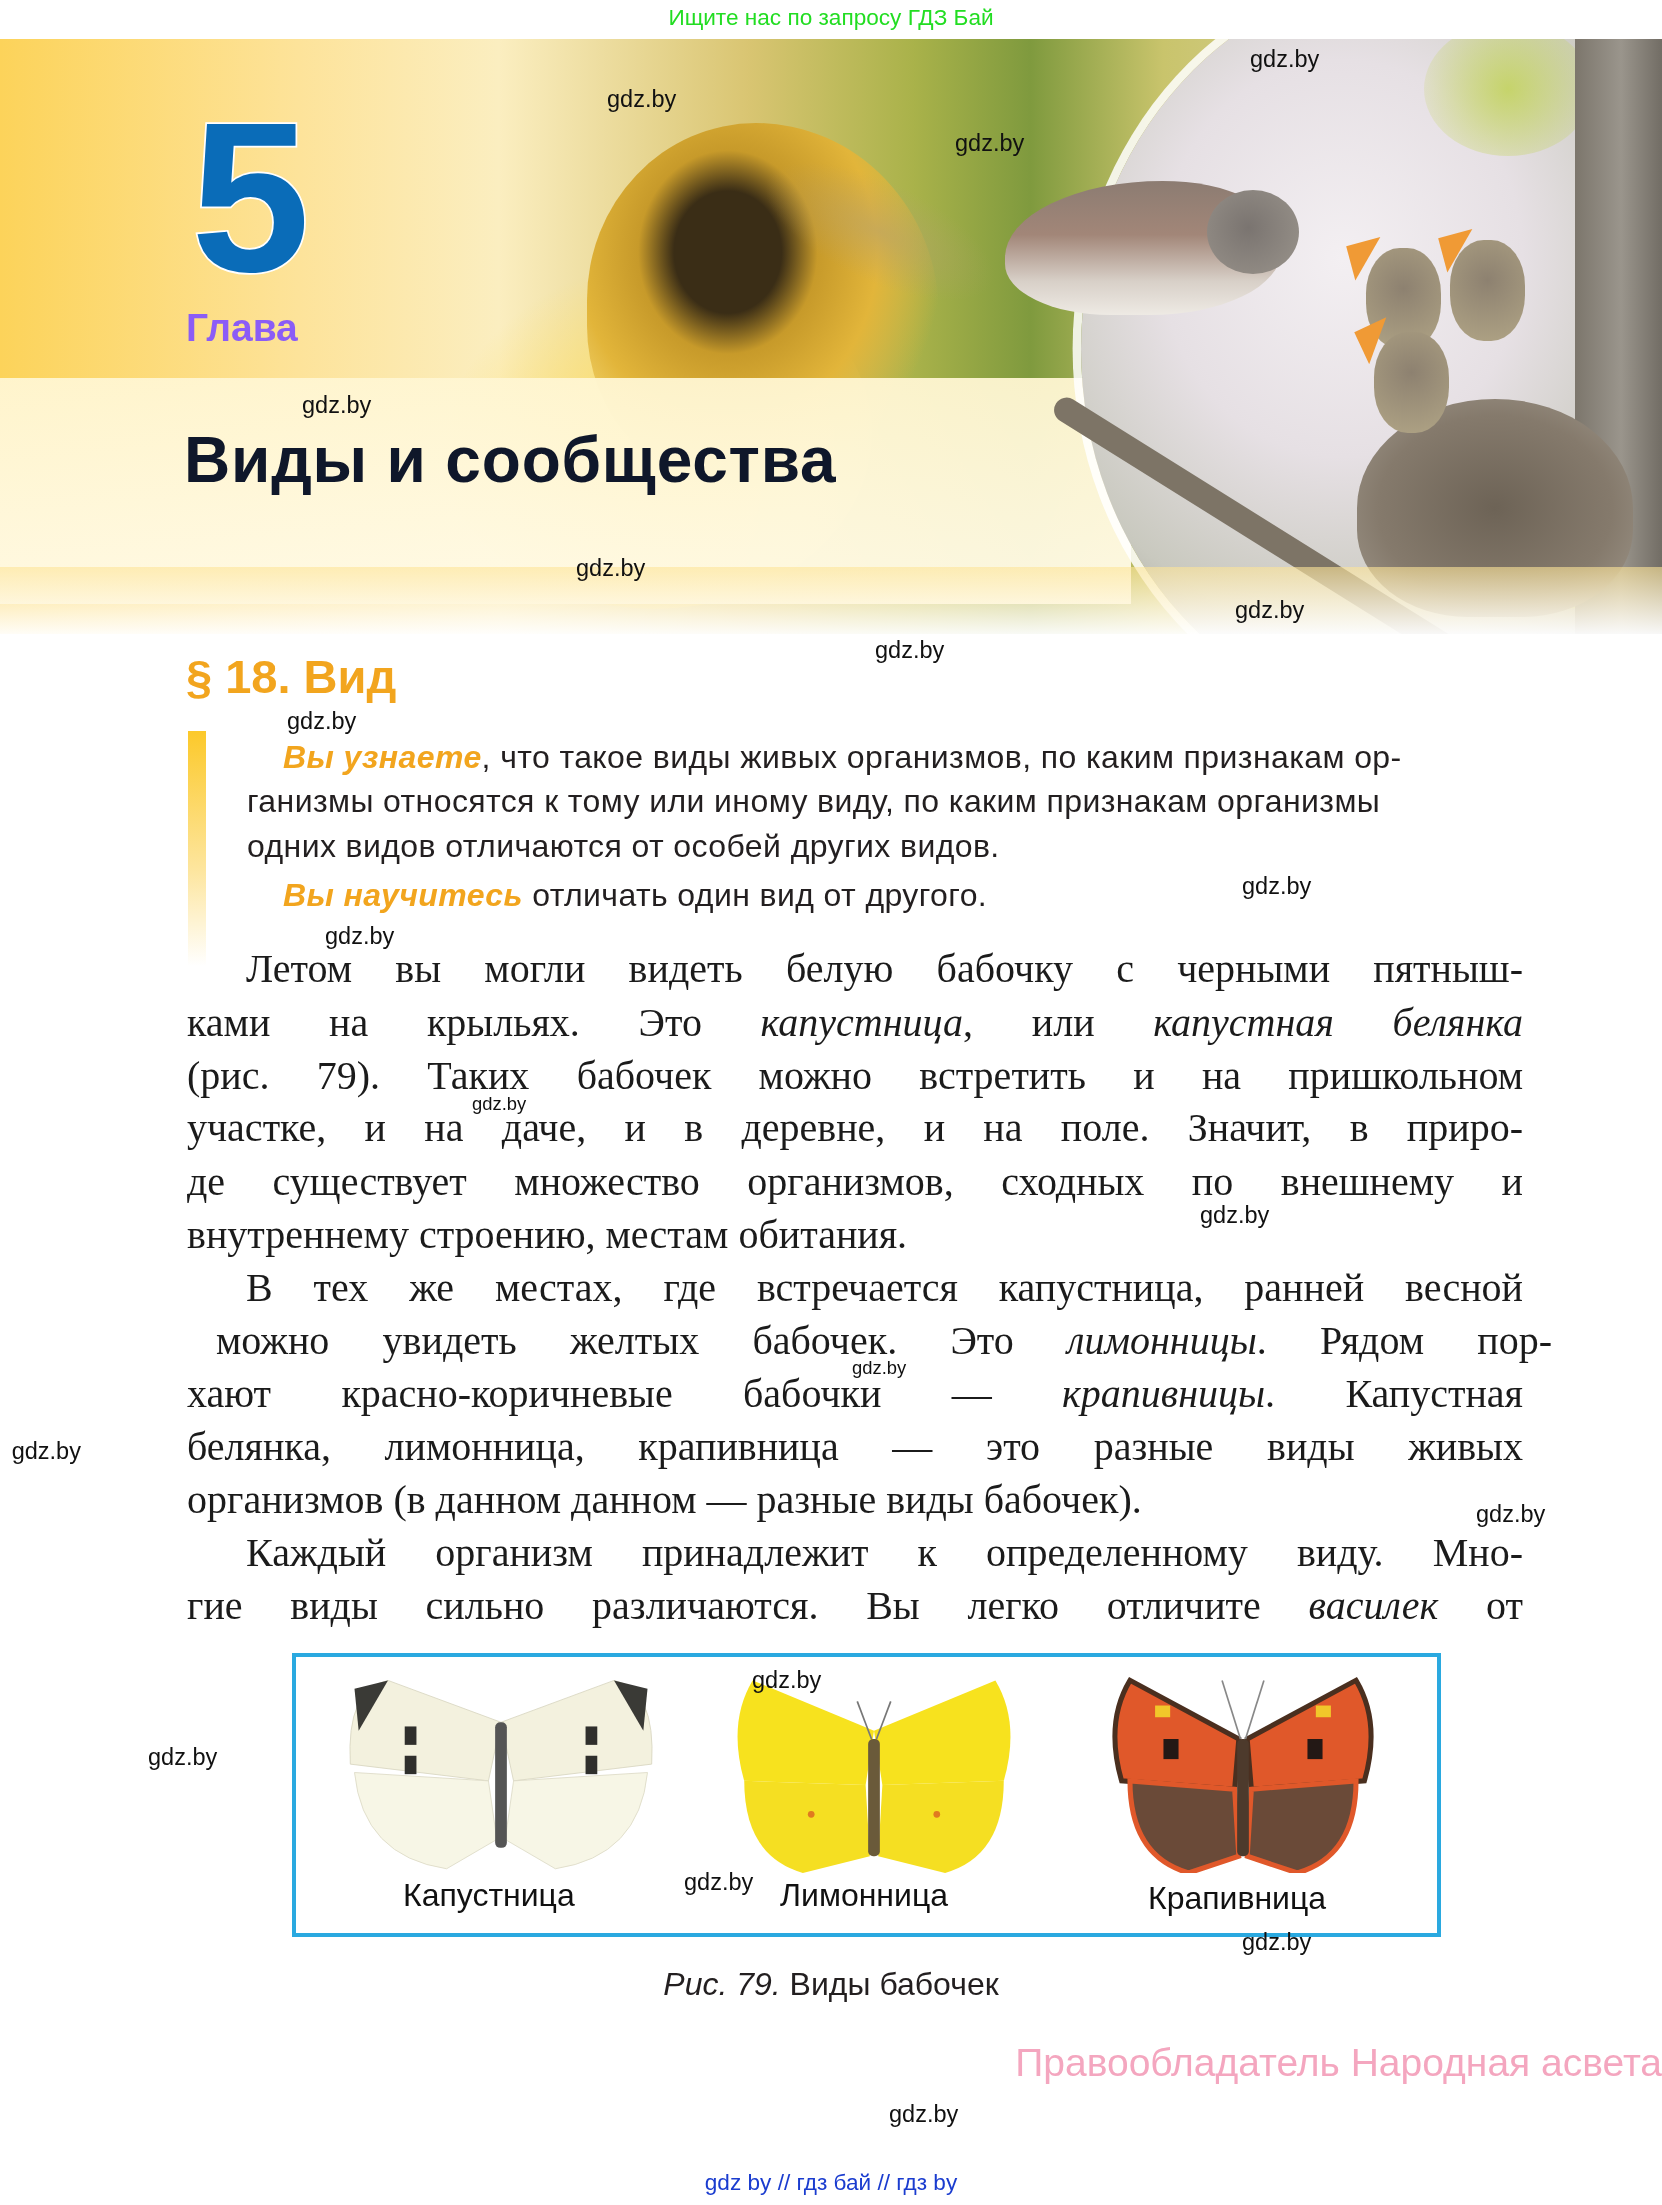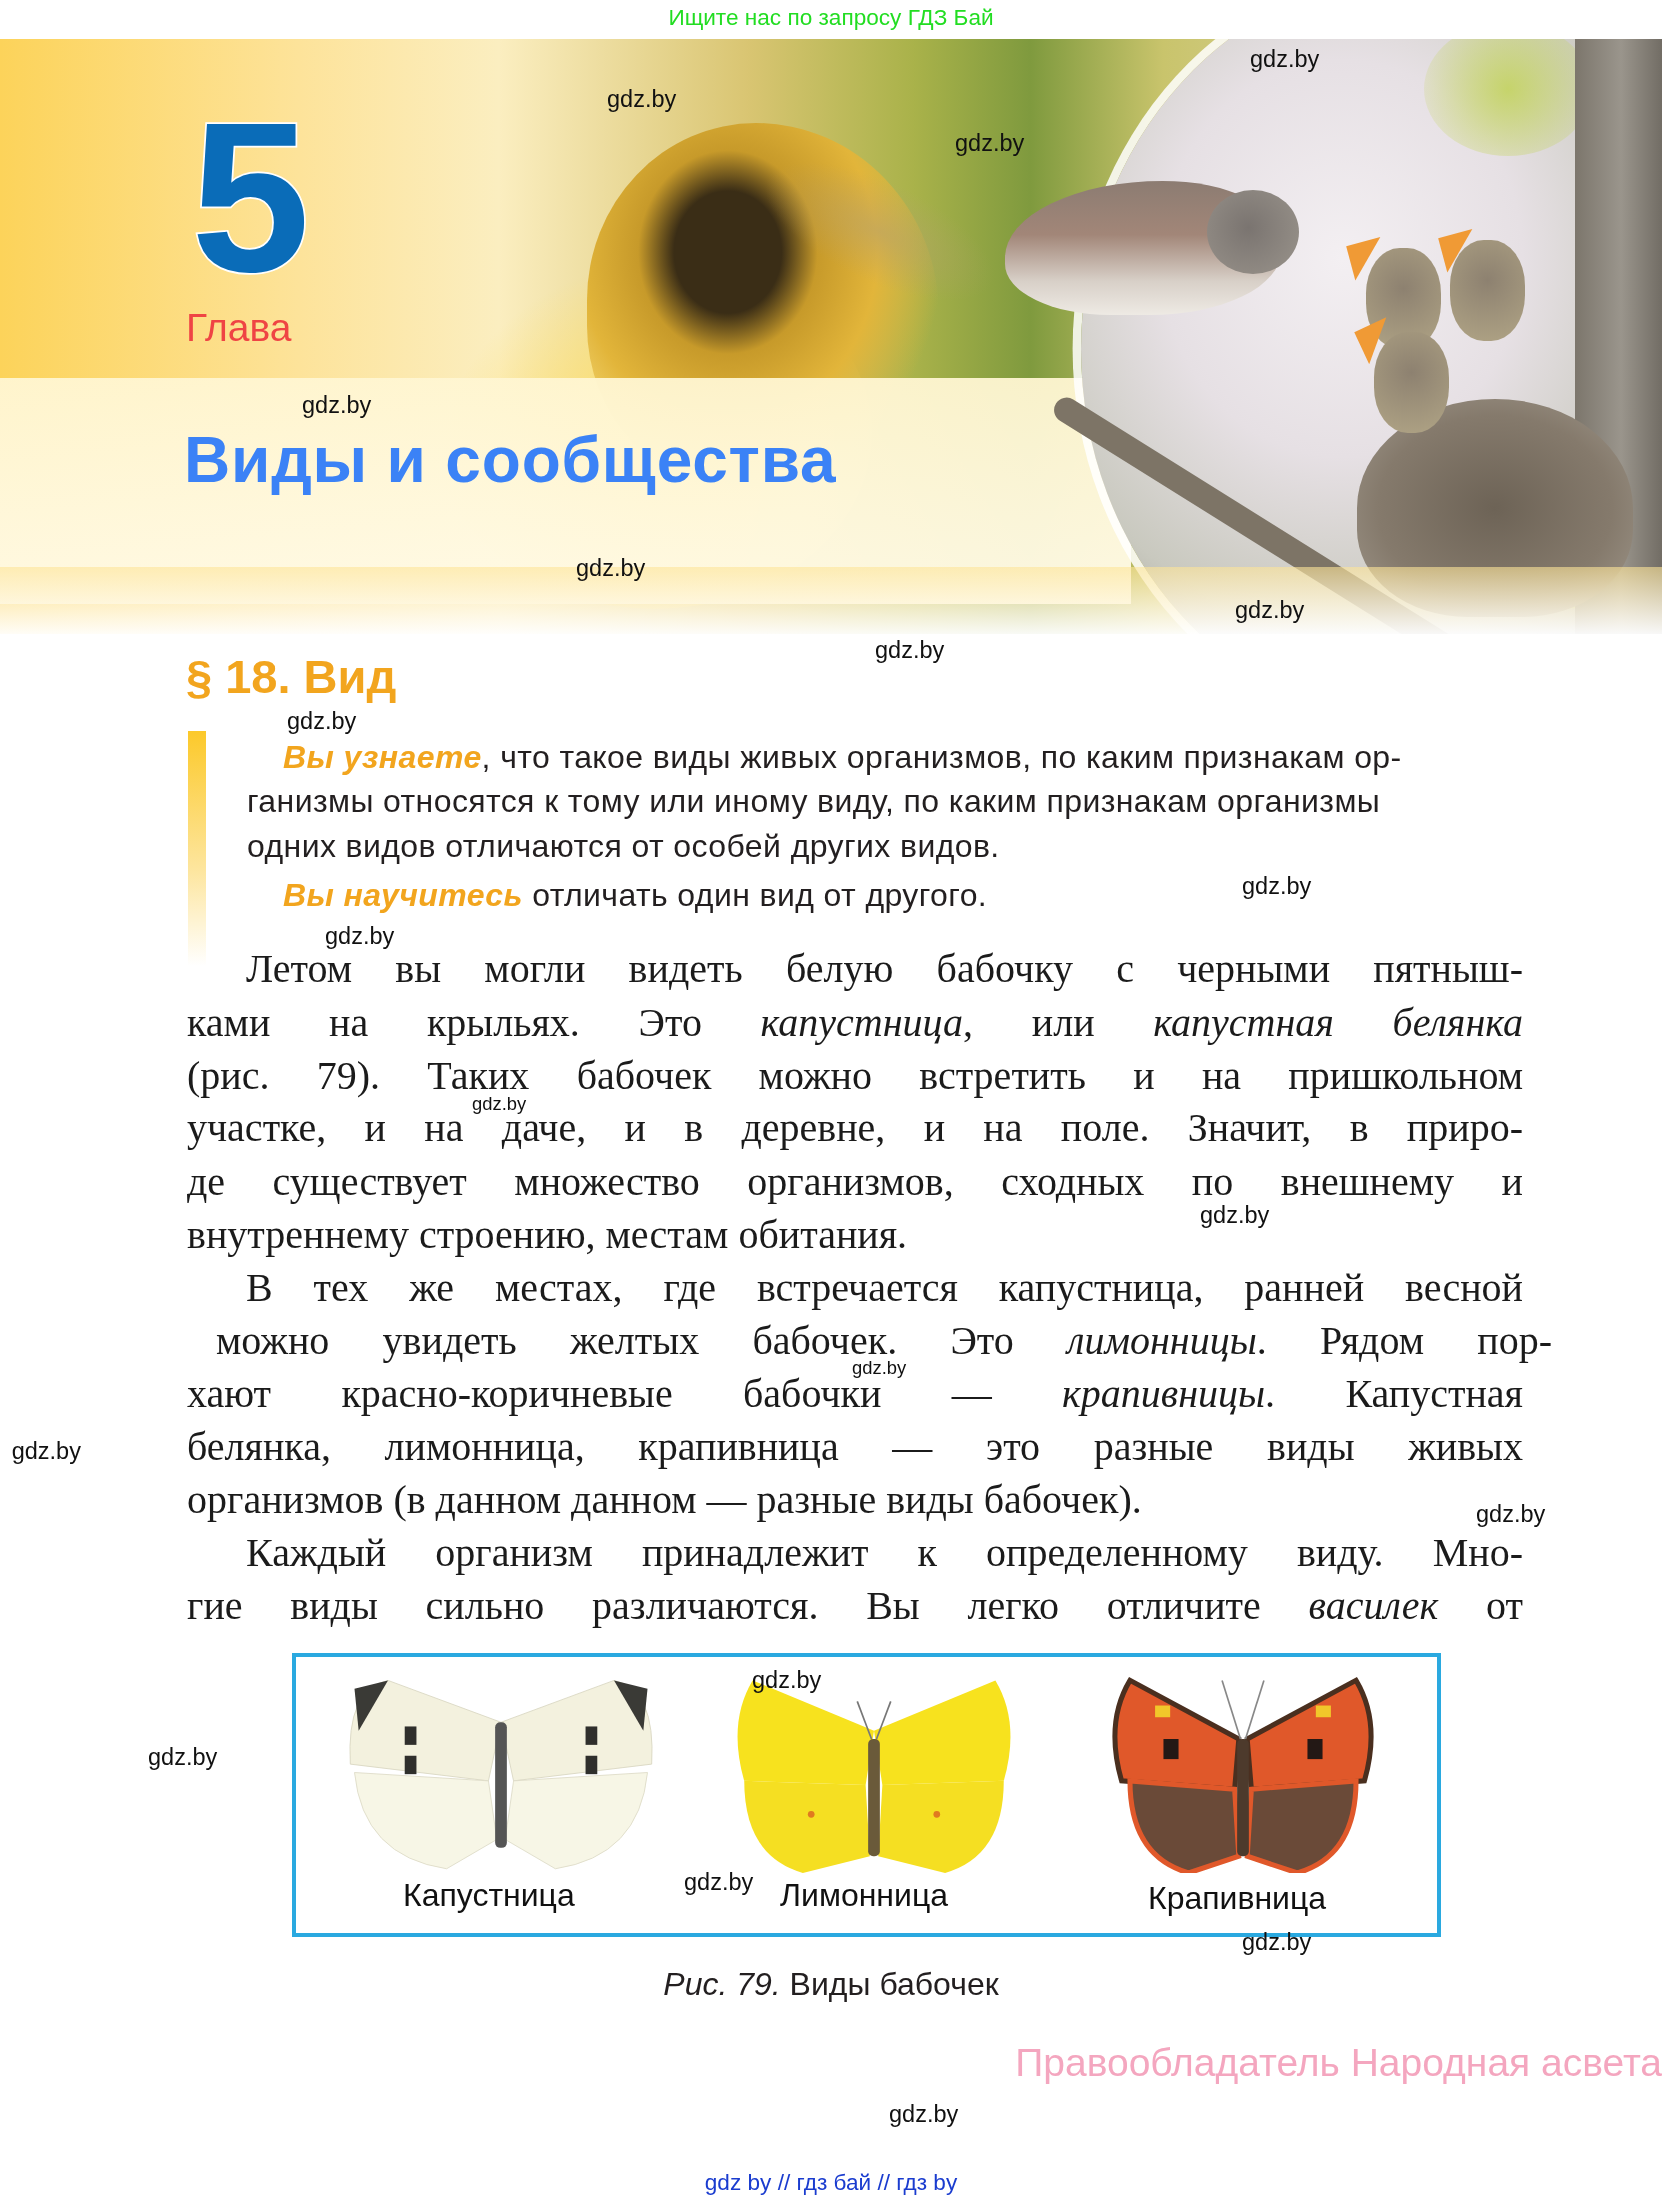--- a/index.html
+++ b/index.html
@@ -23,22 +23,22 @@
     background: linear-gradient(180deg, #8c7c72 0%, #a28678 40%, #d8d0c8 75%, #eeeae4 100%); }
   .bird-head { position: absolute; left: 1207px; top: 151px; width: 92px; height: 84px; border-radius: 50%; background: radial-gradient(circle at 45% 45%, #7a7470, #9a948c); }
   .nest { position: absolute; left: 1357px; top: 360px; width: 276px; height: 218px; border-radius: 50% 50% 40% 40%; background: radial-gradient(ellipse, #6d6356 0%, #857a6c 60%, #a39b8f 100%); }
   .chick { position: absolute; width: 75px; height: 101px; border-radius: 45%; background: radial-gradient(circle at 50% 40%, #8d8170, #b1a586); }
   .beak { position: absolute; width: 0; height: 0; border-left: 25px solid transparent; border-right: 25px solid transparent; border-bottom: 25px solid #f09a35; }
   .trunk { position: absolute; left: 1575px; top: 0; width: 92px; height: 595px; background: linear-gradient(90deg, #7c766c, #9a958c, #6d6860); }
   .leaf-blob { position: absolute; border-radius: 50%; background: radial-gradient(circle, rgba(190,210,70,0.75), rgba(190,210,70,0)); }
 
   .chapter-num { position: absolute; left: 191px; top: 90px; font-family: "Liberation Sans", sans-serif; font-weight: bold; font-size: 214px; line-height: 1; color: #0a6cb8;
     -webkit-text-stroke: 3.4px #ffffff; paint-order: stroke fill; text-shadow: 0 0 1.7px #fff; }
-  .chapter-label { position: absolute; left: 186px; top: 306px; font-size: 39px; font-weight: normal; color: #ef4444; }
-  .chapter-title { position: absolute; left: 184px; top: 423px; font-size: 64px; font-weight: bold; color: #3b82f6; letter-spacing: 0.8px; }
+  .chapter-label { position: absolute; left: 186px; top: 306px; font-size: 39px; font-weight: bold; color: #8b5cf6; }
+  .chapter-title { position: absolute; left: 184px; top: 423px; font-size: 64px; font-weight: bold; color: #0f172a; letter-spacing: 0.8px; }
 
   .wm { position: absolute; font-family: "Liberation Sans", sans-serif; font-size: 23.5px; color: #111; }
   .wm-small { font-size: 18.4px; }
 
   .section-title { position: absolute; left: 186px; top: 649px; font-size: 47px; font-weight: bold; color: #f2a51e; }
   .goal-bar { position: absolute; left: 188px; top: 731px; width: 18.4px; height: 235px; background: linear-gradient(180deg, #fcc92a 0%, #fde6a0 60%, #ffffff 100%); }
   .goal-text { position: absolute; left: 247px; font-family: "Liberation Sans", sans-serif; font-size: 32px; color: #231f20; letter-spacing: 0.4px; white-space: nowrap; }
   .goal-accent { color: #f2a51e; font-style: italic; font-weight: bold; margin-left: 36px; }
 
   .body-line { position: absolute; left: 187px; width: 1336px; font-family: "Liberation Serif", serif; font-size: 40px; color: #1b1b1b; white-space: nowrap; text-align: justify; text-align-last: justify; }

